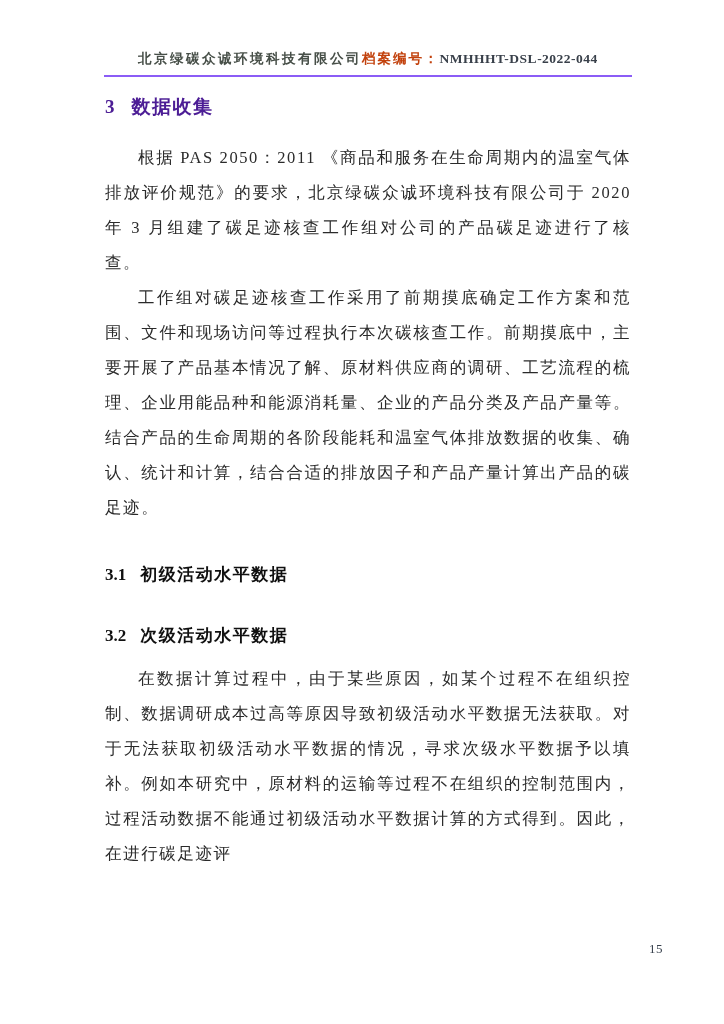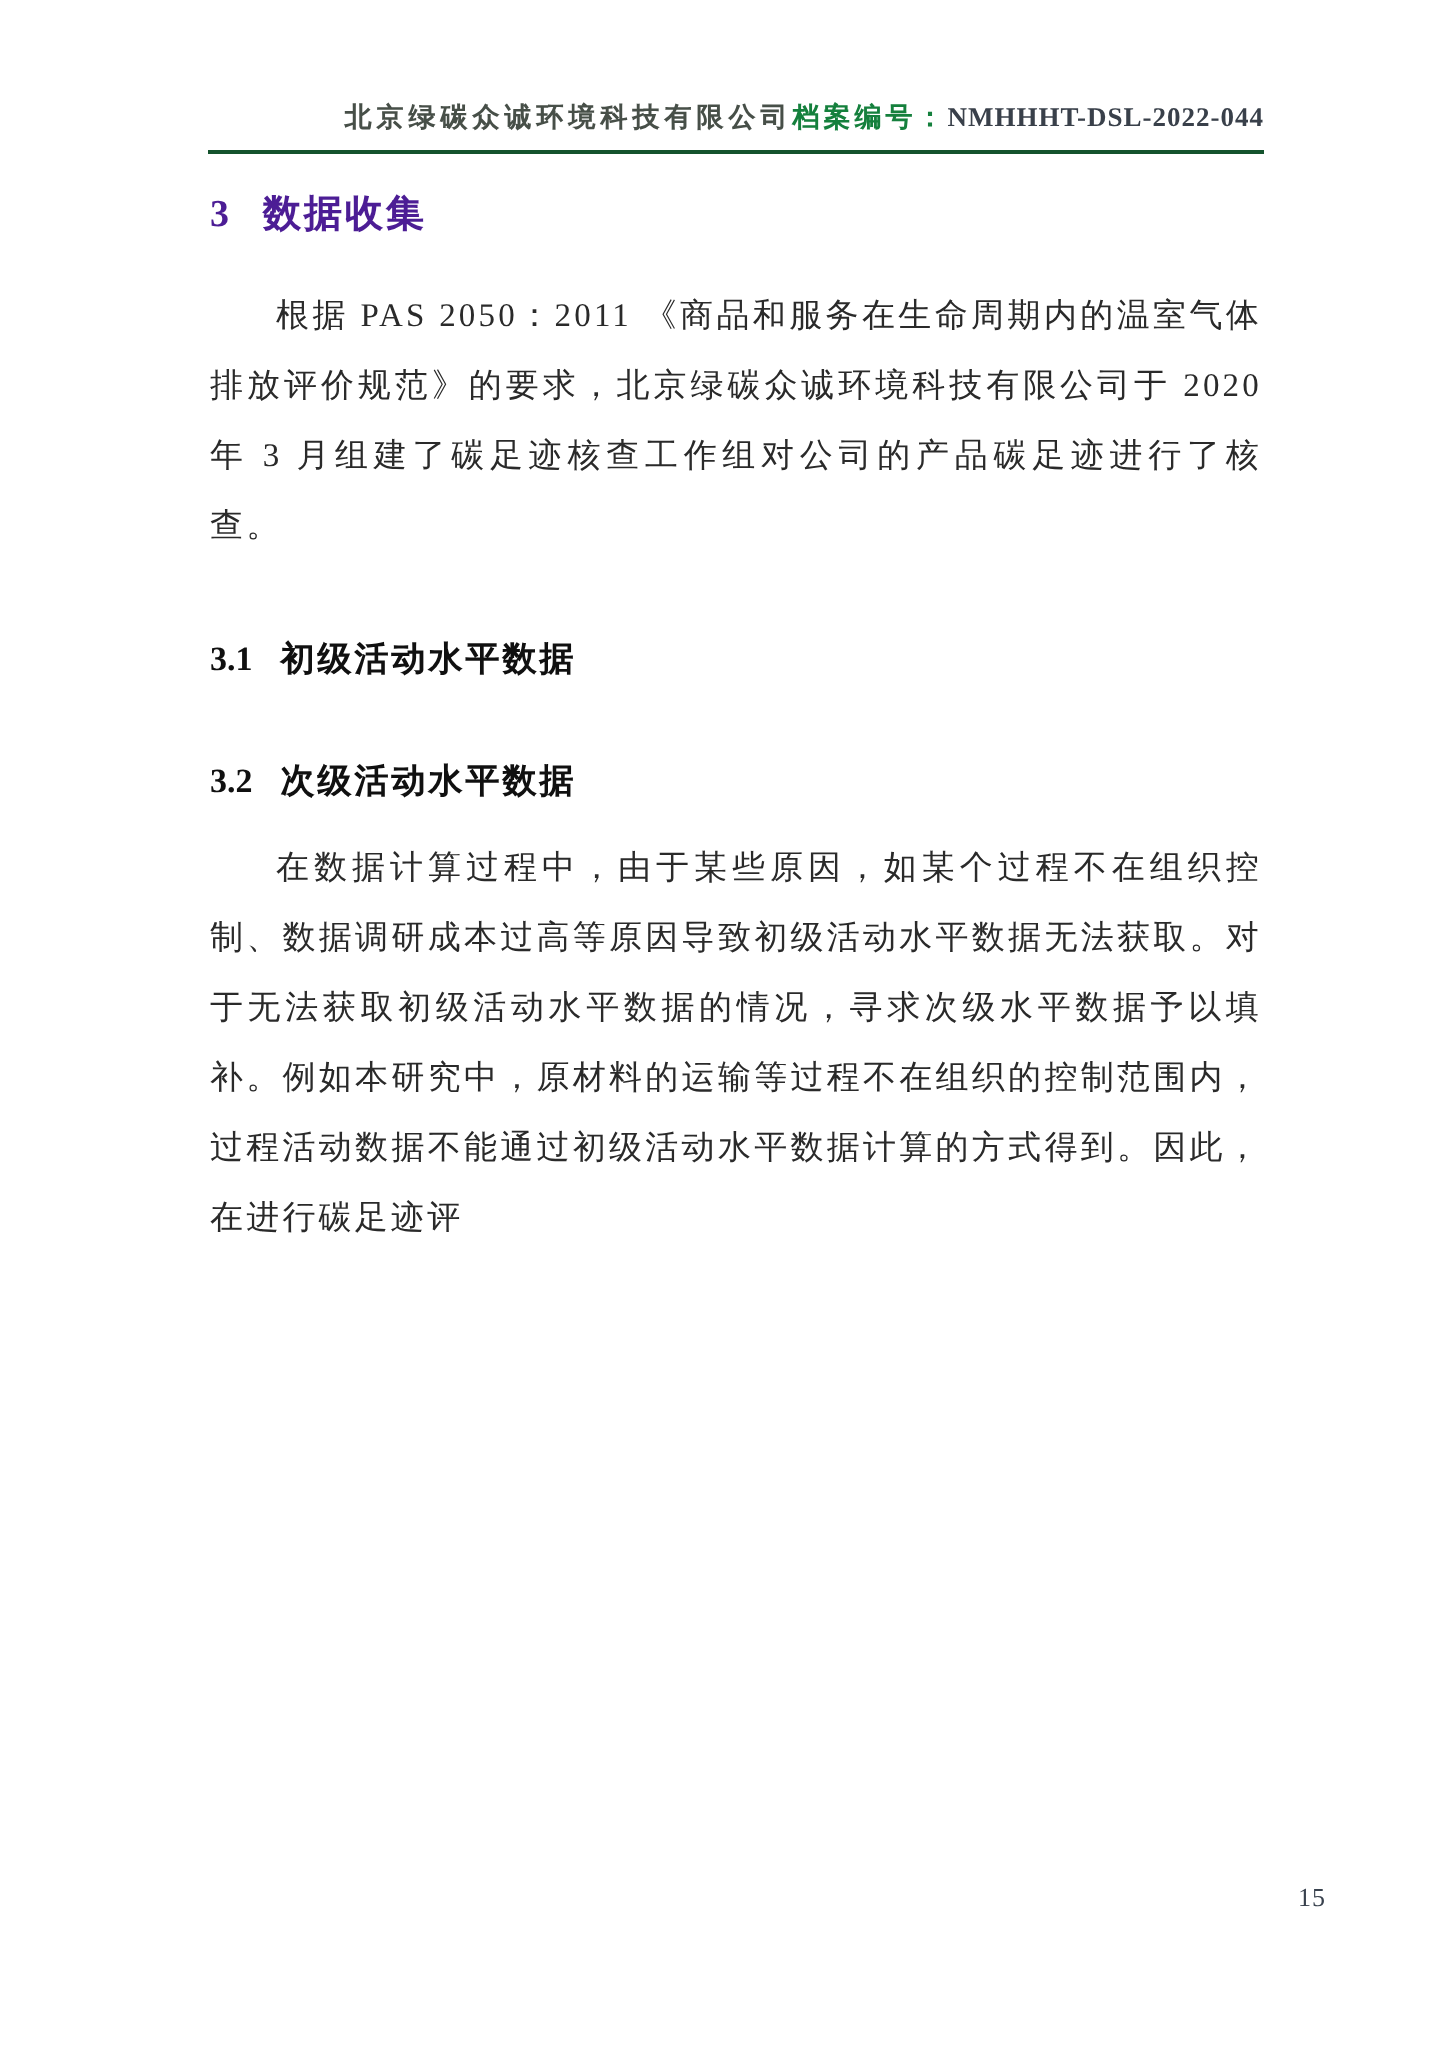--- a/index.html
+++ b/index.html
@@ -13,31 +13,31 @@
     color: #262626;
     overflow: hidden;
   }
   
   .header {
     position: absolute;
     left: 104px;
     width: 528px;
     top: 50px;
     display: flex;
-    justify-content: flex-end;
+    justify-content: center;
     align-items: flex-end;
-    border-bottom: 2px solid #14532d;
+    border-bottom: 2px solid #8b5cf6;
     padding-bottom: 7px;
     font-weight: bold;
     font-size: 13.5px;
     color: #474f48;
   }
   .header .company { letter-spacing: 2.5px; }
   .header .docnum { letter-spacing: 0.5px; color: #39404a; }
-  .header .docnum .label { letter-spacing: 2px; color: #15803d; margin-right: 0; }
+  .header .docnum .label { letter-spacing: 2px; color: #c2410c; margin-right: 0; }
   
   .content {
     position: absolute;
     left: 105px;
     width: 526px;
     top: 88px;
   }
   h1.sec {
     font-size: 19px;
     font-weight: bold;
@@ -86,20 +86,21 @@
       <span class="label">档案编号：</span><span>NMHHHT-DSL-2022-044</span>
     </span>
   </div>
 
   <div class="content">
 
     <h1 class="sec">
       <span class="num">3</span><span>数据收集</span>
     </h1>
     <p class="body-par">根据 PAS 2050：2011 《商品和服务在生命周期内的温室气体排放评价规范》的要求，北京绿碳众诚环境科技有限公司于 2020 年 3 月组建了碳足迹核查工作组对公司的产品碳足迹进行了核查。</p>
+    <p class="body-par">工作组对碳足迹核查工作采用了前期摸底确定工作方案和范围、文件和现场访问等过程执行本次碳核查工作。前期摸底中，主要开展了产品基本情况了解、原材料供应商的调研、工艺流程的梳理、企业用能品种和能源消耗量、企业的产品分类及产品产量等。结合产品的生命周期的各阶段能耗和温室气体排放数据的收集、确认、统计和计算，结合合适的排放因子和产品产量计算出产品的碳足迹。</p>
 
     <h2 class="sec">
       <span class="num">3.1</span><span>初级活动水平数据</span>
     </h2>
 
     <h2 class="sec">
       <span class="num">3.2</span><span>次级活动水平数据</span>
     </h2>
     <p class="body-par">在数据计算过程中，由于某些原因，如某个过程不在组织控制、数据调研成本过高等原因导致初级活动水平数据无法获取。对于无法获取初级活动水平数据的情况，寻求次级水平数据予以填补。例如本研究中，原材料的运输等过程不在组织的控制范围内，过程活动数据不能通过初级活动水平数据计算的方式得到。因此，在进行碳足迹评</p>
 

